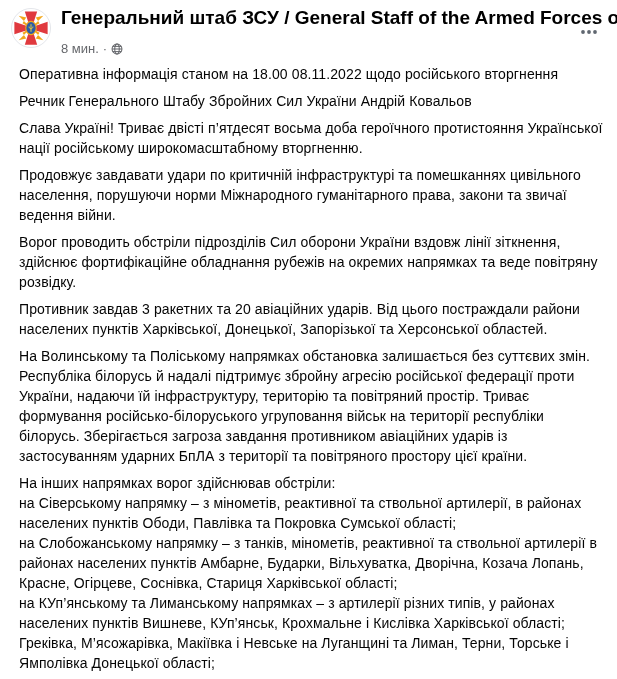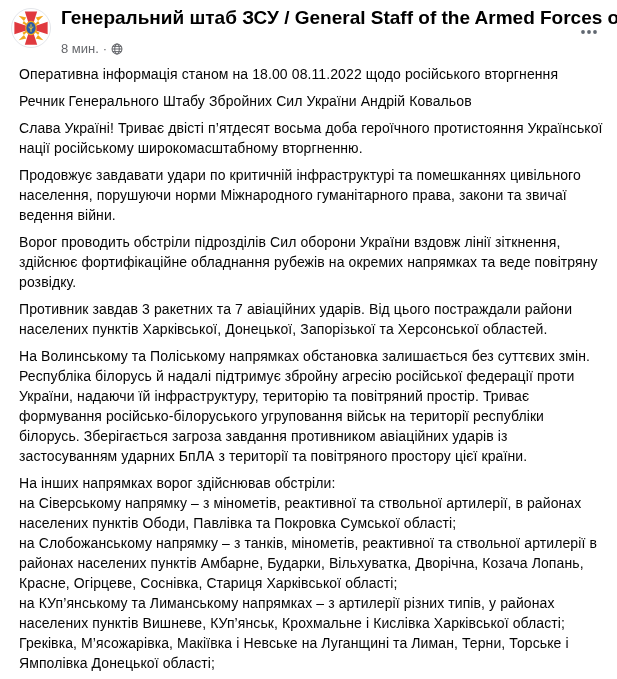--- a/index.html
+++ b/index.html
@@ -139,18 +139,18 @@
     </div>
 
   </div>
 
   <div class="post-body" id="post-body">
       <p>Оперативна інформація станом на 18.00 08.11.2022 щодо російського вторгнення</p>
       <p>Речник Генерального Штабу Збройних Сил України Андрій Ковальов</p>
       <p>Слава Україні! Триває двісті п’ятдесят восьма доба героїчного протистояння Української нації російському широкомасштабному вторгненню.</p>
       <p>Продовжує завдавати удари по критичній інфраструктурі та помешканнях цивільного населення, порушуючи норми Міжнародного гуманітарного права, закони та звичаї ведення війни.</p>
       <p>Ворог проводить обстріли підрозділів Сил оборони України вздовж лінії зіткнення, здійснює фортифікаційне обладнання рубежів на окремих напрямках та веде повітряну розвідку.</p>
-      <p>Противник завдав 3 ракетних та 7 авіаційних ударів. Від цього постраждали райони населених пунктів Харківської, Донецької, Запорізької та Херсонської областей.</p>
+      <p>Противник завдав 3 ракетних та 20 авіаційних ударів. Від цього постраждали райони населених пунктів Харківської, Донецької, Запорізької та Херсонської областей.</p>
       <p>На Волинському та Поліському напрямках обстановка залишається без суттєвих змін. Республіка білорусь й надалі підтримує збройну агресію російської федерації проти України, надаючи їй інфраструктуру, територію та повітряний простір. Триває формування російсько-білоруського угруповання військ на території республіки білорусь. Зберігається загроза завдання противником авіаційних ударів із застосуванням ударних БпЛА з території та повітряного простору цієї країни.</p>
       <p>На інших напрямках ворог здійснював обстріли:<br>на Сіверському напрямку – з мінометів, реактивної та ствольної артилерії, в районах населених пунктів Ободи, Павлівка та Покровка Сумської області;<br>на Слобожанському напрямку – з танків, мінометів, реактивної та ствольної артилерії в районах населених пунктів Амбарне, Бударки, Вільхуватка, Дворічна, Козача Лопань, Красне, Огірцеве, Соснівка, Стариця Харківської області;<br>на КУп’янському та Лиманському напрямках – з артилерії різних типів, у районах населених пунктів Вишневе, КУп’янськ, Крохмальне і Кислівка Харківської області; Греківка, М’ясожарівка, Макіївка і Невське на Луганщині та Лиман, Терни, Торське і Ямполівка Донецької області;</p>
     </div>
 
 </div>
 
 </body></html>

